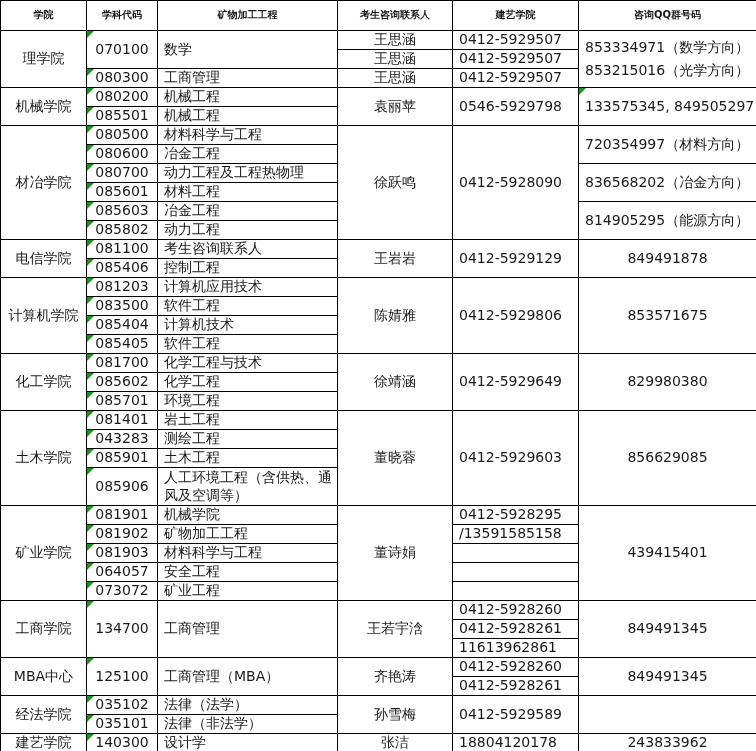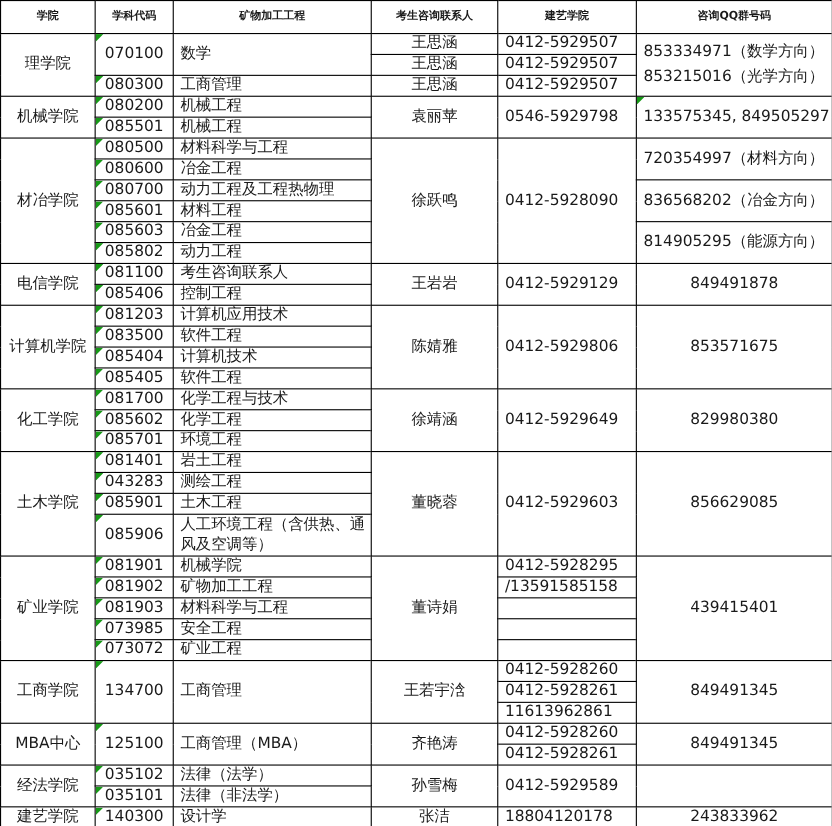--- a/index.html
+++ b/index.html
@@ -217,21 +217,21 @@
         <td><span class="tri"></span><span>081902</span></td>
         <td class="al"><span>矿物加工工程</span></td>
         <td class="al"><span>/13591585158</span></td>
       </tr>
       <tr>
         <td><span class="tri"></span><span>081903</span></td>
         <td class="al"><span>材料科学与工程</span></td>
         <td class="al"><span></span></td>
       </tr>
       <tr>
-        <td><span class="tri"></span><span>073985</span></td>
+        <td><span class="tri"></span><span>064057</span></td>
         <td class="al"><span>安全工程</span></td>
         <td class="al"><span></span></td>
       </tr>
       <tr>
         <td><span class="tri"></span><span>073072</span></td>
         <td class="al"><span>矿业工程</span></td>
         <td class="al"><span></span></td>
       </tr>
       <tr>
         <td rowspan="3"><span>工商学院</span></td>

